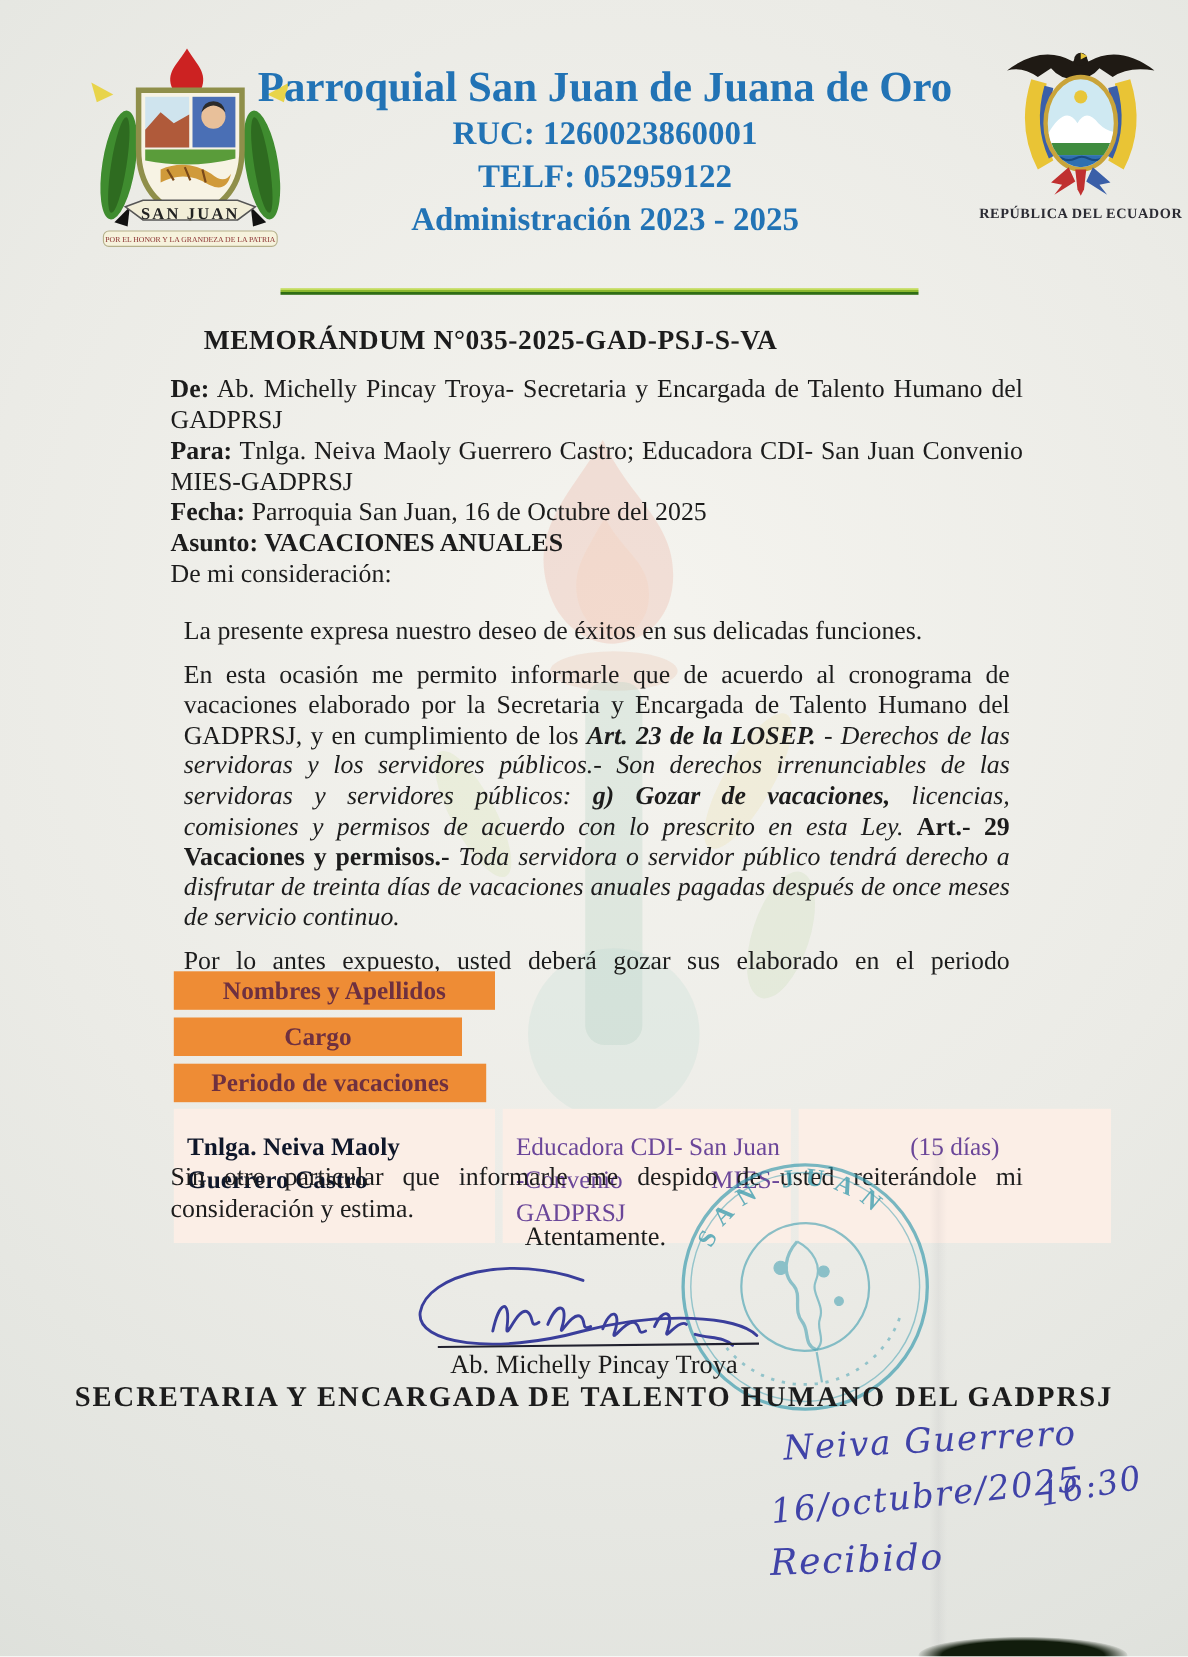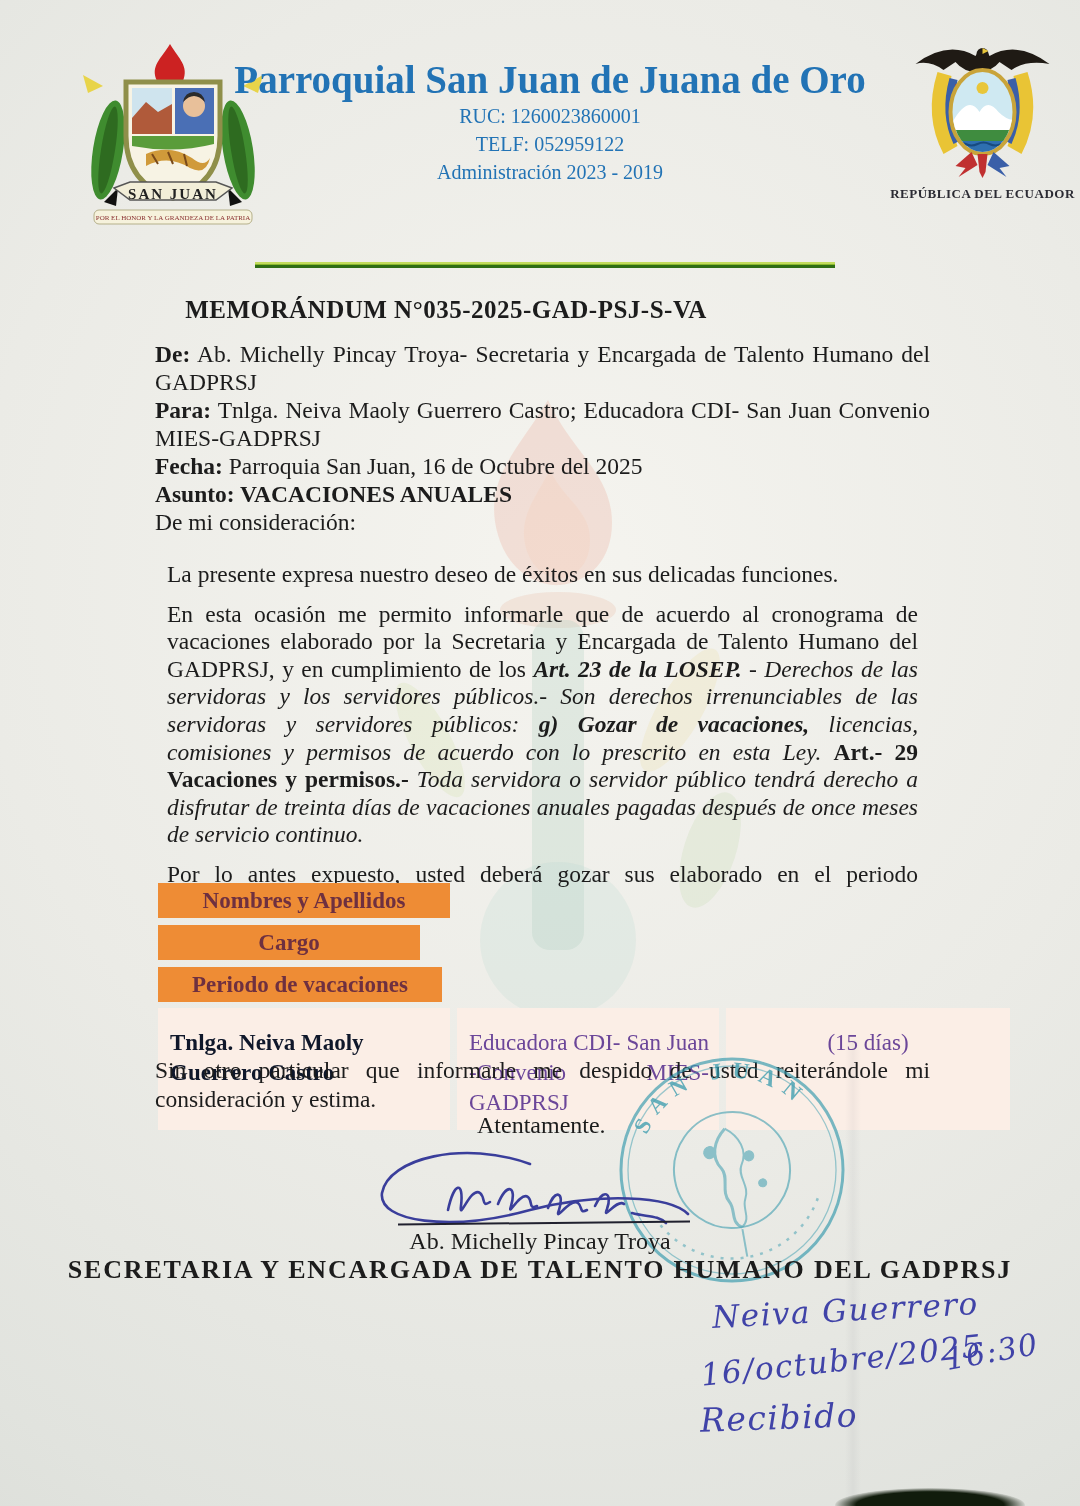--- a/index.html
+++ b/index.html
@@ -20,21 +20,21 @@
   body{font-family:"Liberation Serif","DejaVu Serif",serif;color:var(--text-dark);}
   .page{
     position:relative;width:1080px;height:1506px;overflow:hidden;
     background:radial-gradient(120% 90% at 52% 38%, #f5f4ef 0%, #ebebe6 45%, #e1e3de 75%, #d6d9d3 100%);
   }
   
   .masthead{position:absolute;top:56px;left:190px;width:720px;text-align:center;color:var(--masthead-blue);}
   .mh1{font-size:38px;font-weight:bold;line-height:42px;}
   .mh2{font-size:39px;font-weight:bold;line-height:40px;margin-top:4px;}
   .mh3{font-size:24px;font-weight:bold;margin-top:8px;}
-  .mh4{font-size:20px;font-weight:normal;margin-top:5px;}
+  .mh4{font-size:30px;font-weight:bold;margin-top:5px;}
   .green-divider{position:absolute;top:262px;left:255px;width:580px;height:6px;
     background:linear-gradient(to bottom,#c3dc5d 0 2px,#8ab82e 2px 3px,var(--green-dark) 3px 6px);}
   .crest-left{position:absolute;top:42px;left:48px;width:250px;height:190px;}
   .crest-right{position:absolute;top:38px;left:895px;width:175px;height:142px;}
   .republic-caption{position:absolute;top:186px;left:875px;width:215px;text-align:center;
     font-size:13px;font-weight:bold;color:#2b2b33;letter-spacing:0.5px;}
   
   .memo-title{position:absolute;top:296px;left:0;width:892px;text-align:center;
     font-size:25px;font-weight:bold;letter-spacing:0.5px;}
   .meta{position:absolute;top:340px;left:155px;width:775px;font-size:23.5px;line-height:28px;text-align:justify;}
@@ -150,21 +150,21 @@
     <path d="M74,114 l-16,14 l10,2 l-7,9 l19,-12 z" fill="#c03030"></path>
     <path d="M96,114 l16,14 l-10,2 l7,9 l-19,-12 z" fill="#3a5fa8"></path>
     <path d="M80,116 h10 l-2,18 l-3,6 l-3,-6 z" fill="#c03030"></path>
   </svg>
   <div class="republic-caption">REPÚBLICA DEL ECUADOR</div>
 
   <div class="masthead">
     <div class="mh2">Parroquial San Juan de Juana de Oro</div>
     <div class="mh4">RUC: 1260023860001</div>
     <div class="mh4">TELF: 052959122</div>
-    <div class="mh4">Administración 2023 - 2019</div>
+    <div class="mh4">Administración 2023 - 2025</div>
   </div>
   <div class="green-divider"></div>
 
   <div class="memo-title">MEMORÁNDUM N°035-2025-GAD-PSJ-S-VA</div>
 
   <div class="meta">
     <p><span class="lbl">De:</span><span> Ab. Michelly Pincay Troya- Secretaria y Encargada de Talento Humano del GADPRSJ</span></p>
     <p><span class="lbl">Para:</span><span> Tnlga. Neiva Maoly Guerrero Castro; Educadora CDI- San Juan Convenio MIES-GADPRSJ</span></p>
     <p><span class="lbl">Fecha:</span><span> Parroquia San Juan, 16 de Octubre del 2025</span></p>
     <p><span class="lbl">Asunto:</span><span class="b"> VACACIONES ANUALES</span></p>

